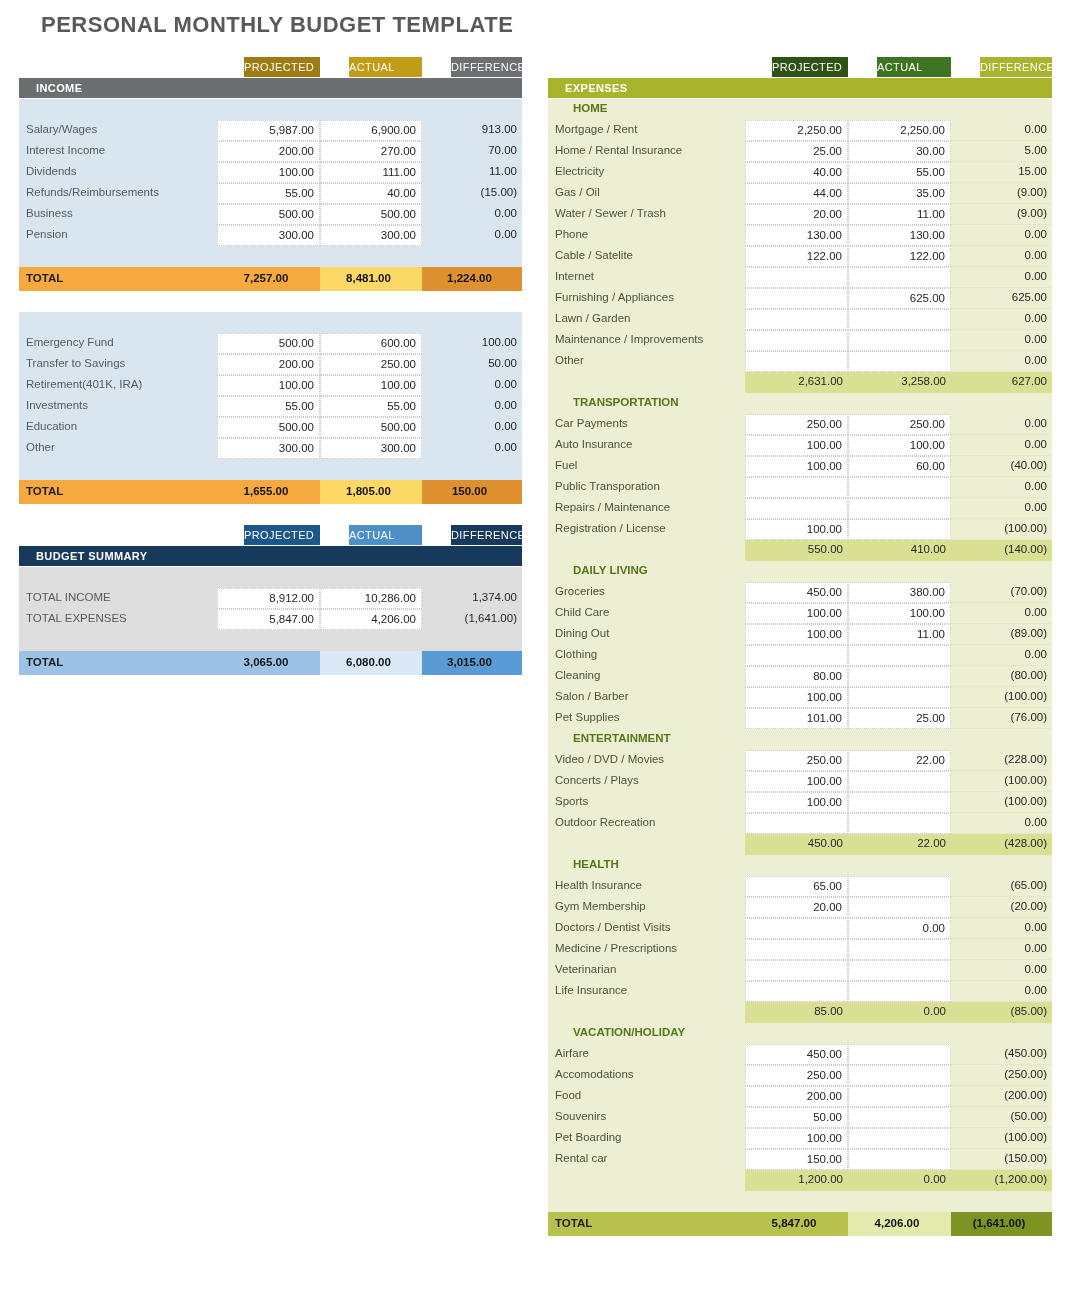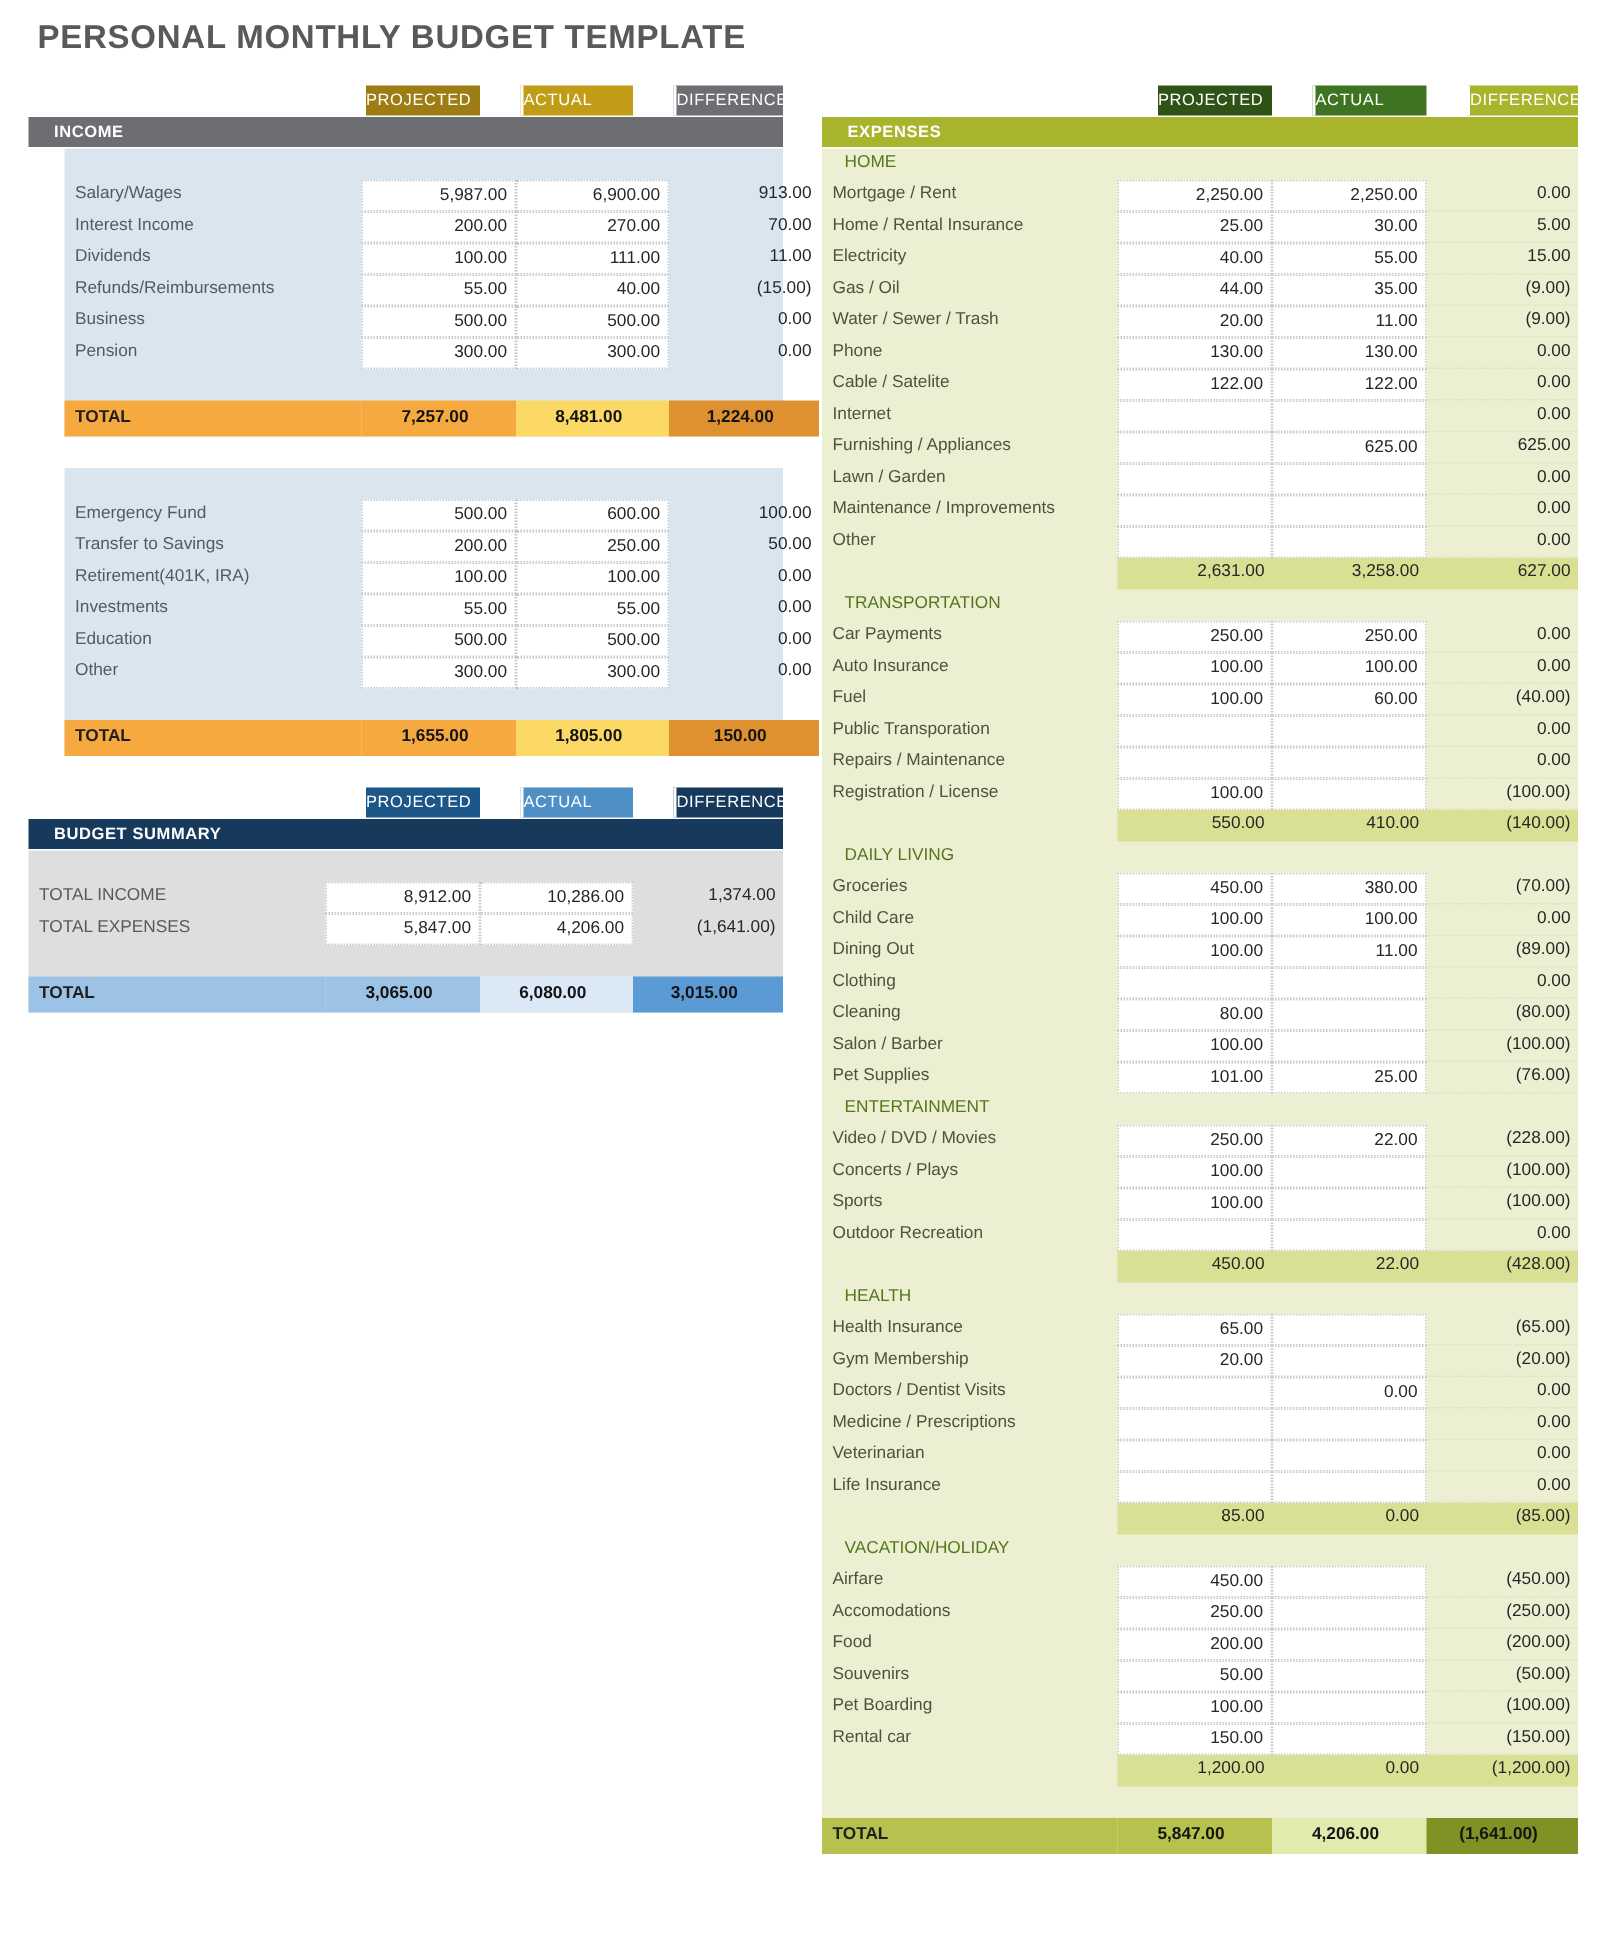--- a/index.html
+++ b/index.html
@@ -1,18 +1,18 @@
 <!DOCTYPE html>
 <html style="--titleText: #58595B; --grayBand: #6D6E71; --goldDark: #9C7C13; --gold: #C19C17; --blueBg: #D9E6F0; --or1: #F5A93F; --or2: #FBD964; --or3: #E0912F; --navyBand: #16395C; --blueDark: #1D5789; --blueMid: #4E8FC6; --grayBg: #DEDEDE; --bl1: #9CC3E6; --bl2: #DBE9F6; --bl3: #5B9BD5; --oliveBand: #A8B42C; --greenDark: #2F5317; --greenMid: #3E7321; --beigeBg: #EDEFD2; --oliveSub: #D9E093; --ol1: #B6C14E; --ol2: #E3EAAE; --ol3: #7E9324; --grpText: #56761C;"><head>
 <meta charset="utf-8">
 <style>
   * { box-sizing: border-box; margin: 0; padding: 0; }
   body { background: #ffffff; font-family: "Liberation Sans", sans-serif; }
   .sheet { position: relative; width: 1075px; height: 1291px; background: #fff; overflow: hidden; }
-  .title { position: absolute; left: 25px; top: 12px; font-size: 22px; font-weight: bold;
+  .title { position: absolute; left: 41px; top: 12px; font-size: 22px; font-weight: bold;
            color: var(--titleText, #58595B); letter-spacing: .5px; }
   .cols { position: absolute; left: 19px; top: 57px; display: flex; gap: 26px; align-items: flex-start; }
   .col-left { width: 503px; }
   .col-right { width: 504px; }
 
   
   .hdr-row { display: grid; height: 20px; margin-bottom: 1px; }
   .hdr-row.L { grid-template-columns: 198px 103px 102px 100px; }
   .hdr-row.R { grid-template-columns: 197px 103px 103px 101px; }
   .hdr { color: #fff; font-weight: normal; font-size: 11px; line-height: 20px;
@@ -28,35 +28,35 @@
   .exp .hdr.b2 { background: var(--greenMid, #3E7321); }
   .exp .hdr.b3 { background: var(--oliveBand, #A8B42C); }
 
   
   .band { height: 20px; line-height: 20px; color: #fff; font-weight: bold; font-size: 11px;
           padding-left: 17px; letter-spacing: .4px; margin-bottom: 1px; }
   .band-gray  { background: var(--grayBand, #6D6E71); }
   .band-navy  { background: var(--navyBand, #16395C); }
   .band-olive { background: var(--oliveBand, #A8B42C); }
 
-  .bg-blue  { background: var(--blueBg, #D9E6F0); margin-left: 24px; }
+  .bg-blue  { background: var(--blueBg, #D9E6F0); }
   .bg-gray  { background: var(--grayBg, #DEDEDE); }
   .bg-beige { background: var(--beigeBg, #EDEFD2); }
 
   
   .row { display: grid; height: 21px; font-size: 11.5px; line-height: 19px; }
   .row.L { grid-template-columns: 198px 103px 102px 100px; }
   .row.R { grid-template-columns: 197px 103px 103px 101px; }
   .c-label { padding-left: 7px; color: #565A5E; white-space: nowrap; overflow: hidden; }
   .row.R .c-label { color: #4C5340; }
   .c-in { background: #fff; border: 1px dotted #C9C9C9; text-align: right;
           padding-right: 5px; color: #262626; }
   .c-diff { text-align: right; padding-right: 5px; color: #262626; }
   .row.R .c-diff { border-bottom: 1px dotted #DCE0C0; }
-  .c-grp { font-weight: normal; color: var(--grpText, #56761C); padding-left: 15px; white-space: nowrap; }
+  .c-grp { font-weight: bold; color: var(--grpText, #56761C); padding-left: 25px; white-space: nowrap; }
   .c-sub { background: var(--oliveSub, #D9E093); text-align: right; padding-right: 5px; color: #262626; }
   .sum-label { text-transform: uppercase; }
 
   
   .row.total { height: 24px; line-height: 22px; font-weight: bold; }
   .c-tlabel { padding-left: 7px; color: #1F1F1F; }
   .c-tnum { text-align: center; padding-right: 5px; color: #141414; }
   .theme-orange .cellA { background: var(--or1, #F5A93F); }
   .theme-orange .cellB { background: var(--or2, #FBD964); }
   .theme-orange .cellC { background: var(--or3, #E0912F); }

